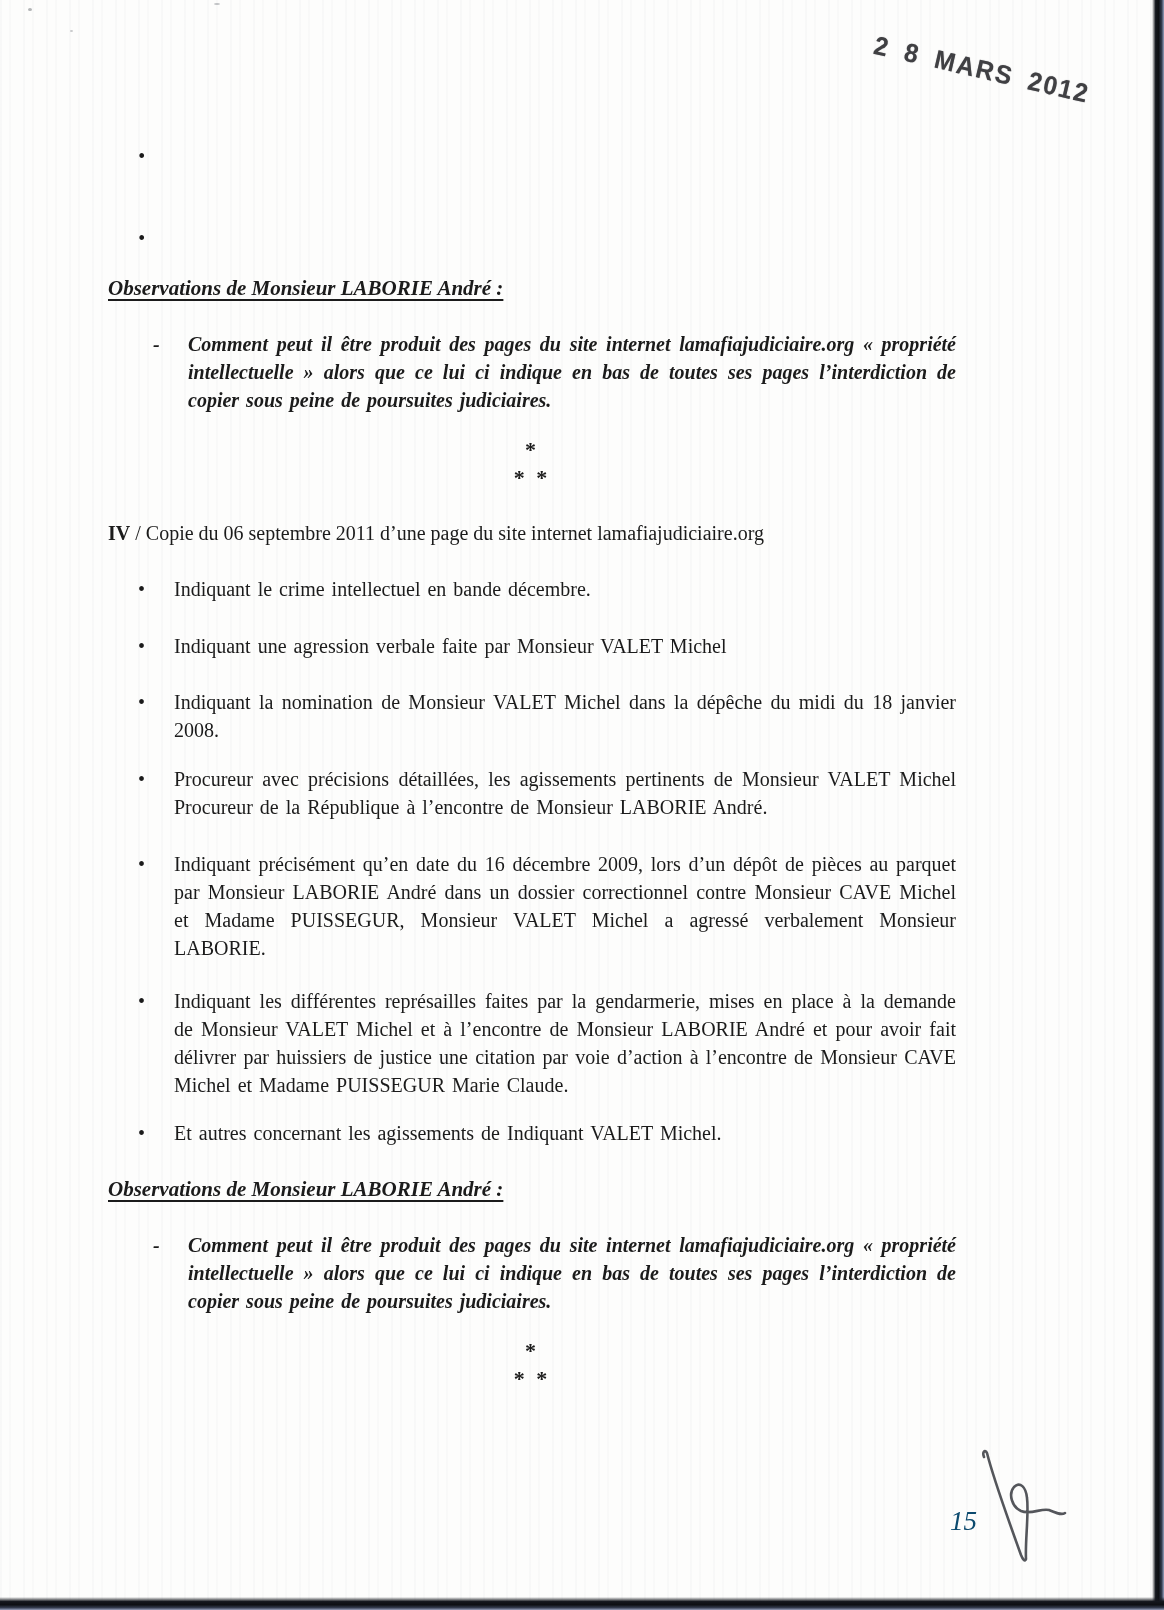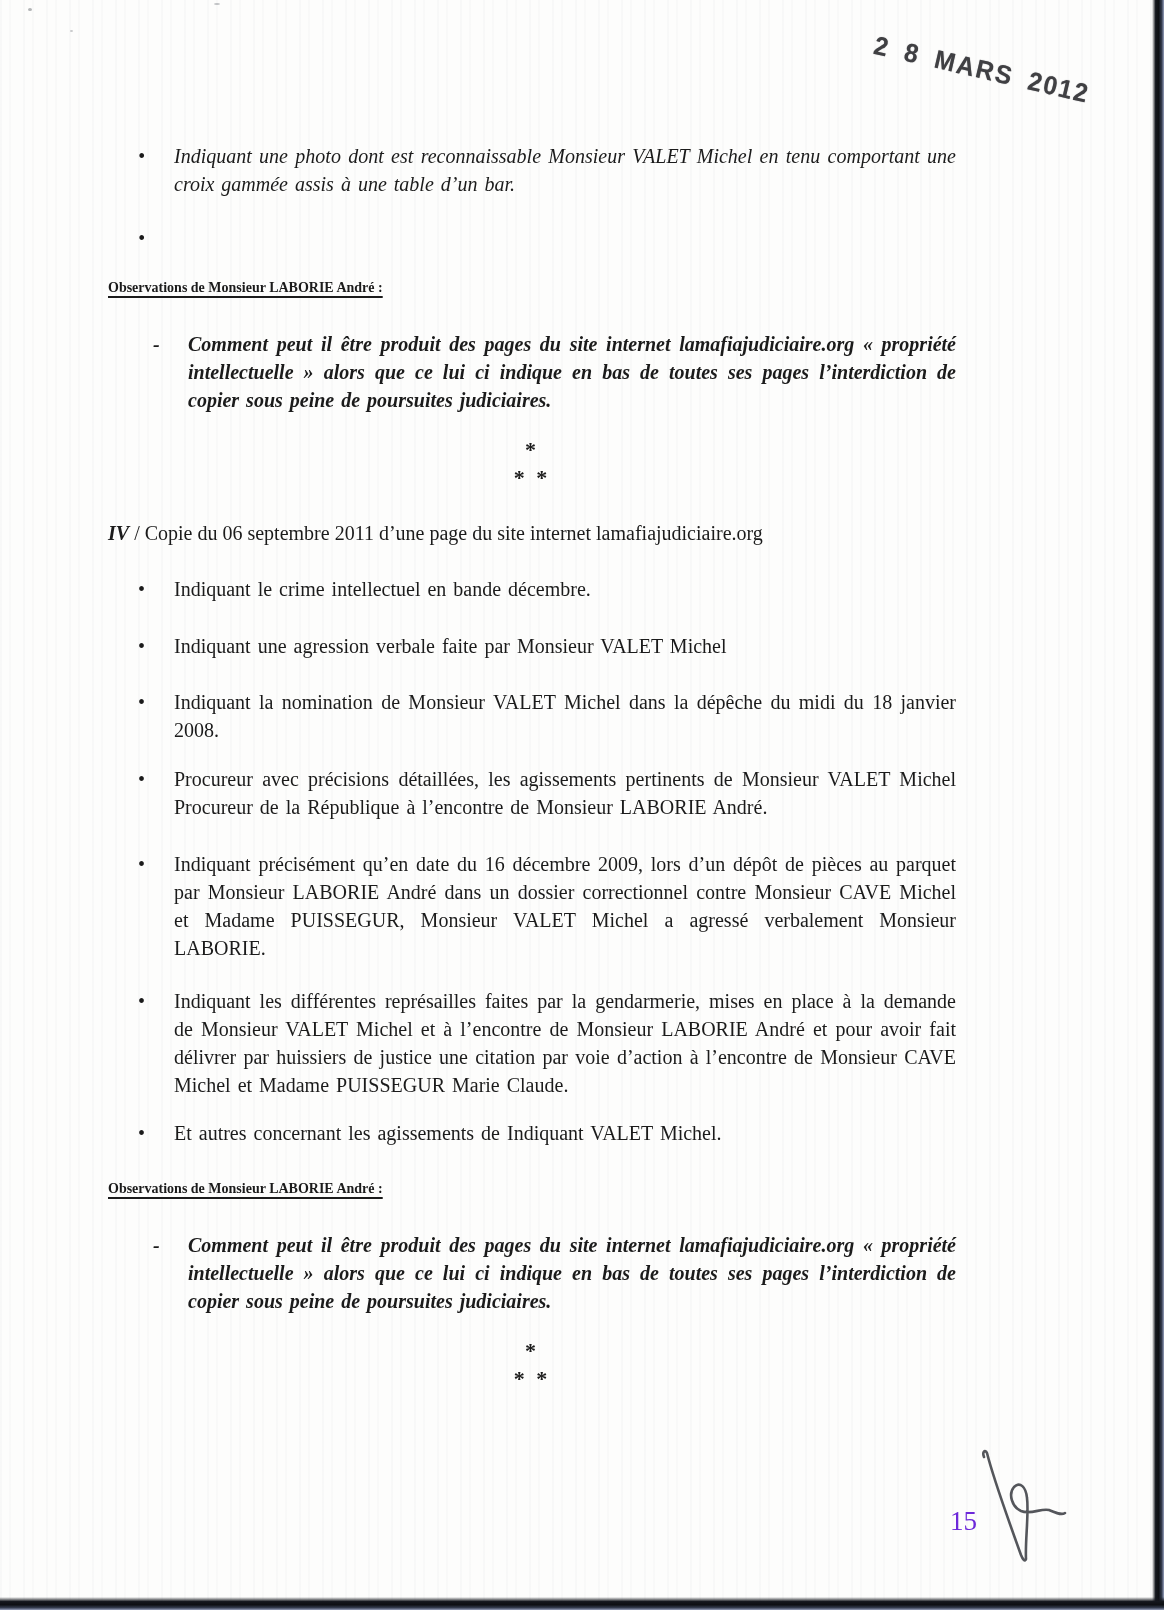--- a/index.html
+++ b/index.html
@@ -43,54 +43,54 @@
 
   .bullet-item{padding-left:66px;box-sizing:border-box;}
   .bullet-item .marker{left:30px;font-size:20px;}
 
   .dash-item{padding-left:80px;box-sizing:border-box;font-weight:700;font-style:italic;}
   .dash-item .marker{left:45px;font-weight:700;}
 
   .italic{font-style:italic;}
 
   .obs-heading{
-    position:absolute;left:0;font-weight:700;font-size:14px;
+    position:absolute;left:0;font-weight:700;font-size:21px;
     text-decoration:underline;text-decoration-thickness:2px;text-underline-offset:4px;
     white-space:nowrap;
+    font-style:italic;
   }
 
   .site-link{text-decoration-thickness:2px;text-underline-offset:3px;}
 
   .separator{position:absolute;width:100%;text-align:center;font-weight:700;font-size:22px;line-height:28px;}
   .separator div{letter-spacing:3px;}
 
   .iv-heading{position:absolute;left:0;font-size:20px;white-space:nowrap;}
-  .iv-heading .numeral{font-weight:700;font-style:italic;}
+  .iv-heading .numeral{font-weight:700;}
 
-  .page-number{position:absolute;left:950px;top:1506px;font-size:27px;color:#6d28d9;}
+  .page-number{position:absolute;left:950px;top:1506px;font-size:27px;color:#0c4a6e;font-style:italic;}
   .signature{position:absolute;left:963px;top:1443px;}
 </style>
 </head>
 <body>
 
 <div class="page">
 
   <div class="edge-right"></div>
   <div class="edge-bottom"></div>
   <div class="speck" style="left:28px;top:8px;width:4px;height:3px;opacity:.5"></div>
   <div class="speck" style="left:214px;top:3px;width:6px;height:2px;opacity:.4"></div>
   <div class="speck" style="left:70px;top:30px;width:3px;height:2px;opacity:.35"></div>
 
   <div class="stamp">2 8 MARS 2012</div>
 
   <div class="content">
 
     <div class="para bullet-item italic" style="top:142px">
       <span class="marker">•</span>
-      <span>Indiquant une photo dont est reconnaissable Monsieur VALET Michel en tenu comportant une croix gammée assis à une table d’un bar.</span>
     </div>
     <div class="para bullet-item italic" style="top:224px">
       <span class="marker">•</span>
     </div>
 
     <div class="obs-heading" style="top:274px">Observations de Monsieur LABORIE André :</div>
     <div class="para dash-item" style="top:330px">
       <span class="marker">-</span>
       <span>Comment peut il être produit des pages du site internet </span><span class="site-link">lamafiajudiciaire.org</span><span> « propriété intellectuelle » alors que ce lui ci indique en bas de toutes ses pages l’interdiction de copier sous peine de poursuites judiciaires.</span>
     </div>

